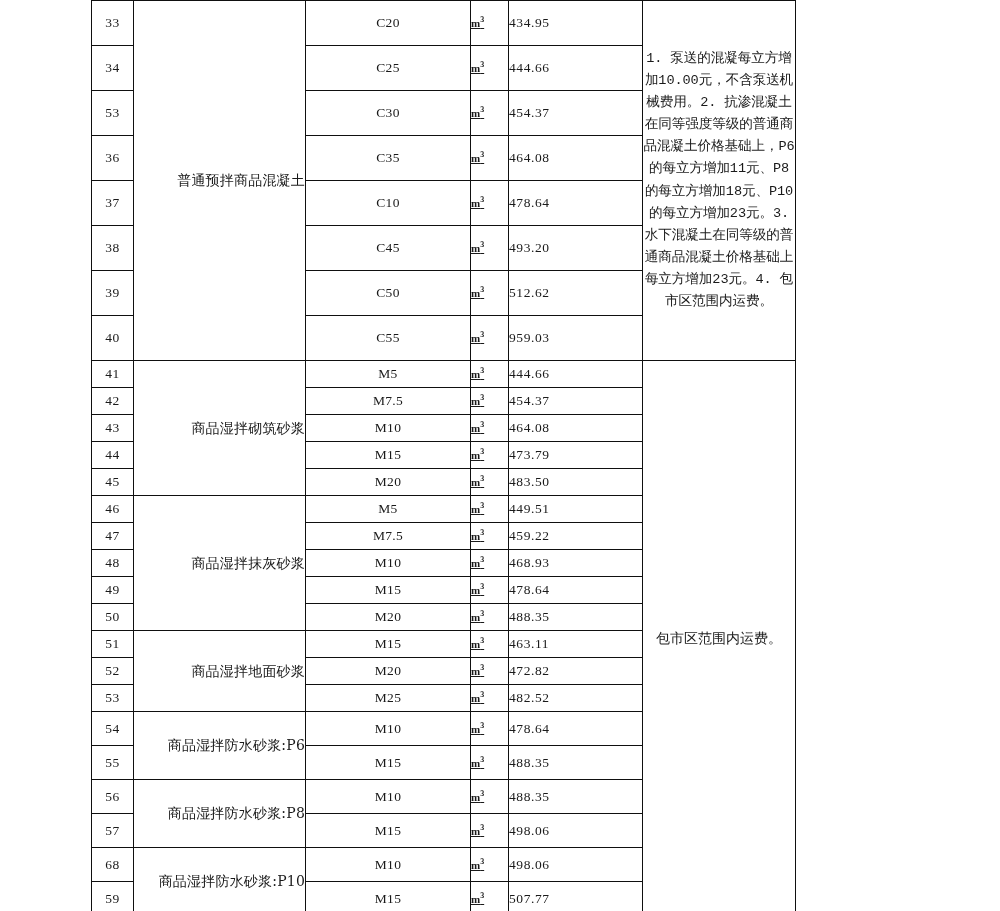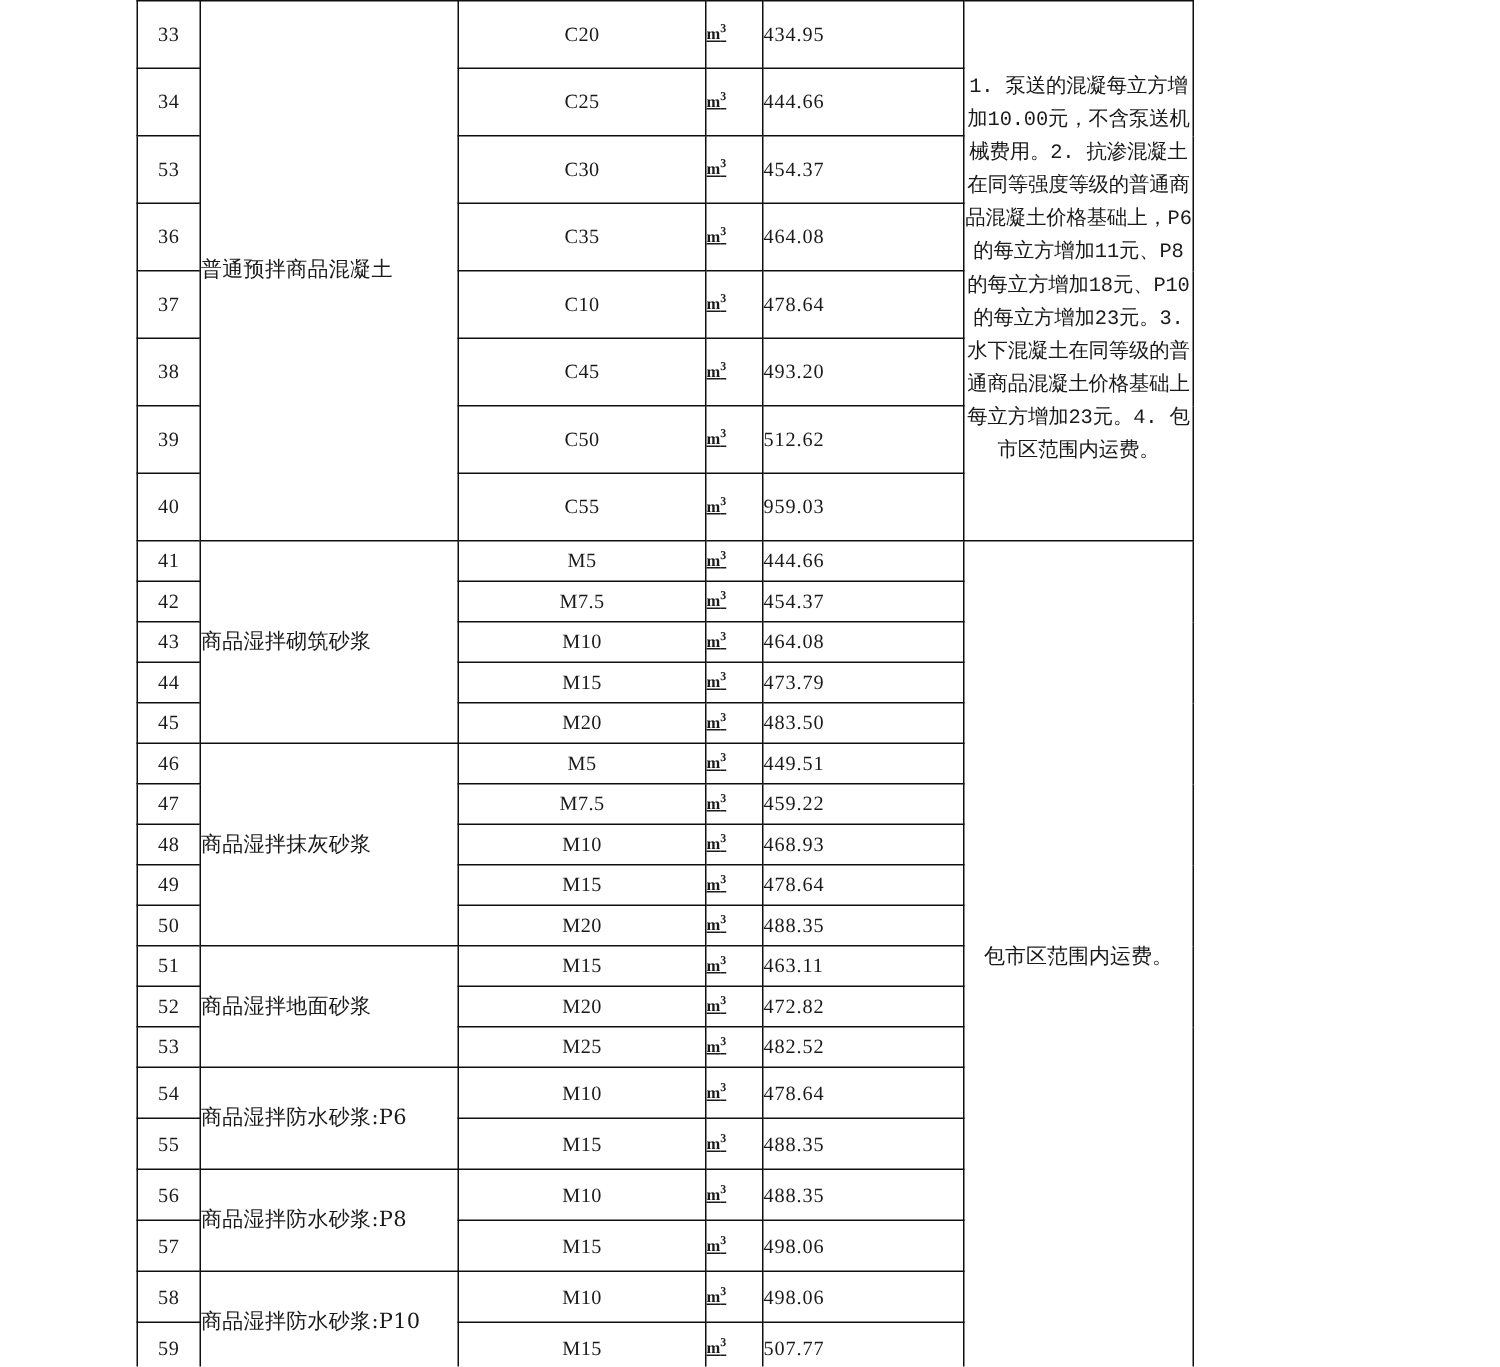--- a/index.html
+++ b/index.html
@@ -48,21 +48,21 @@
   col.c-unit  { width: 38px; }
   col.c-price { width: 134px; }
   col.c-note  { width: 153px; }
 
   .cell-no {
     text-align: center;
     font-size: 13.5px;
     letter-spacing: 0.4px;
   }
   .cell-name {
-    text-align: left;
+    text-align: right;
     padding-left: 5px;
     font-size: 14px;
     font-family: "DejaVu Serif", "Liberation Serif", serif;
     line-height: 1.45;
     letter-spacing: 0.2px;
   }
   .cell-spec {
     text-align: center;
     padding-left: 5px;
     font-size: 13.5px;
@@ -285,21 +285,21 @@
         <td class="cell-price">488.35</td>
       </tr>
       <tr class="r-mid">
         <td class="cell-no">57</td>
         <td class="cell-spec">M15</td>
         <td class="cell-unit"><span>m</span><sup>3</sup></td>
         <td class="cell-price">498.06</td>
       </tr>
 
       <tr class="r-mid">
-        <td class="cell-no">58</td>
+        <td class="cell-no">68</td>
         <td class="cell-name" rowspan="2">商品湿拌防水砂浆:P10</td>
         <td class="cell-spec">M10</td>
         <td class="cell-unit"><span>m</span><sup>3</sup></td>
         <td class="cell-price">498.06</td>
       </tr>
       <tr class="r-mid">
         <td class="cell-no">59</td>
         <td class="cell-spec">M15</td>
         <td class="cell-unit"><span>m</span><sup>3</sup></td>
         <td class="cell-price">507.77</td>

